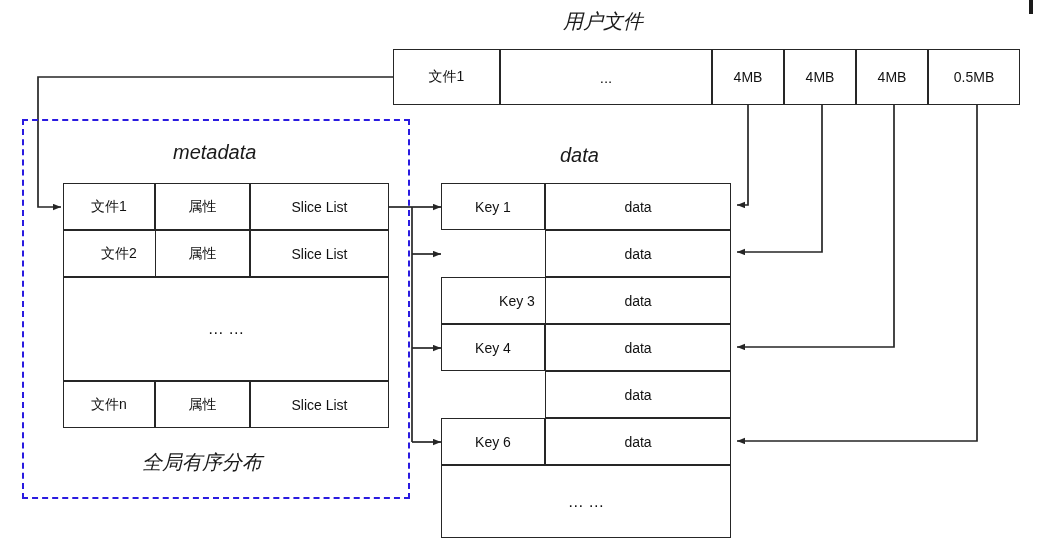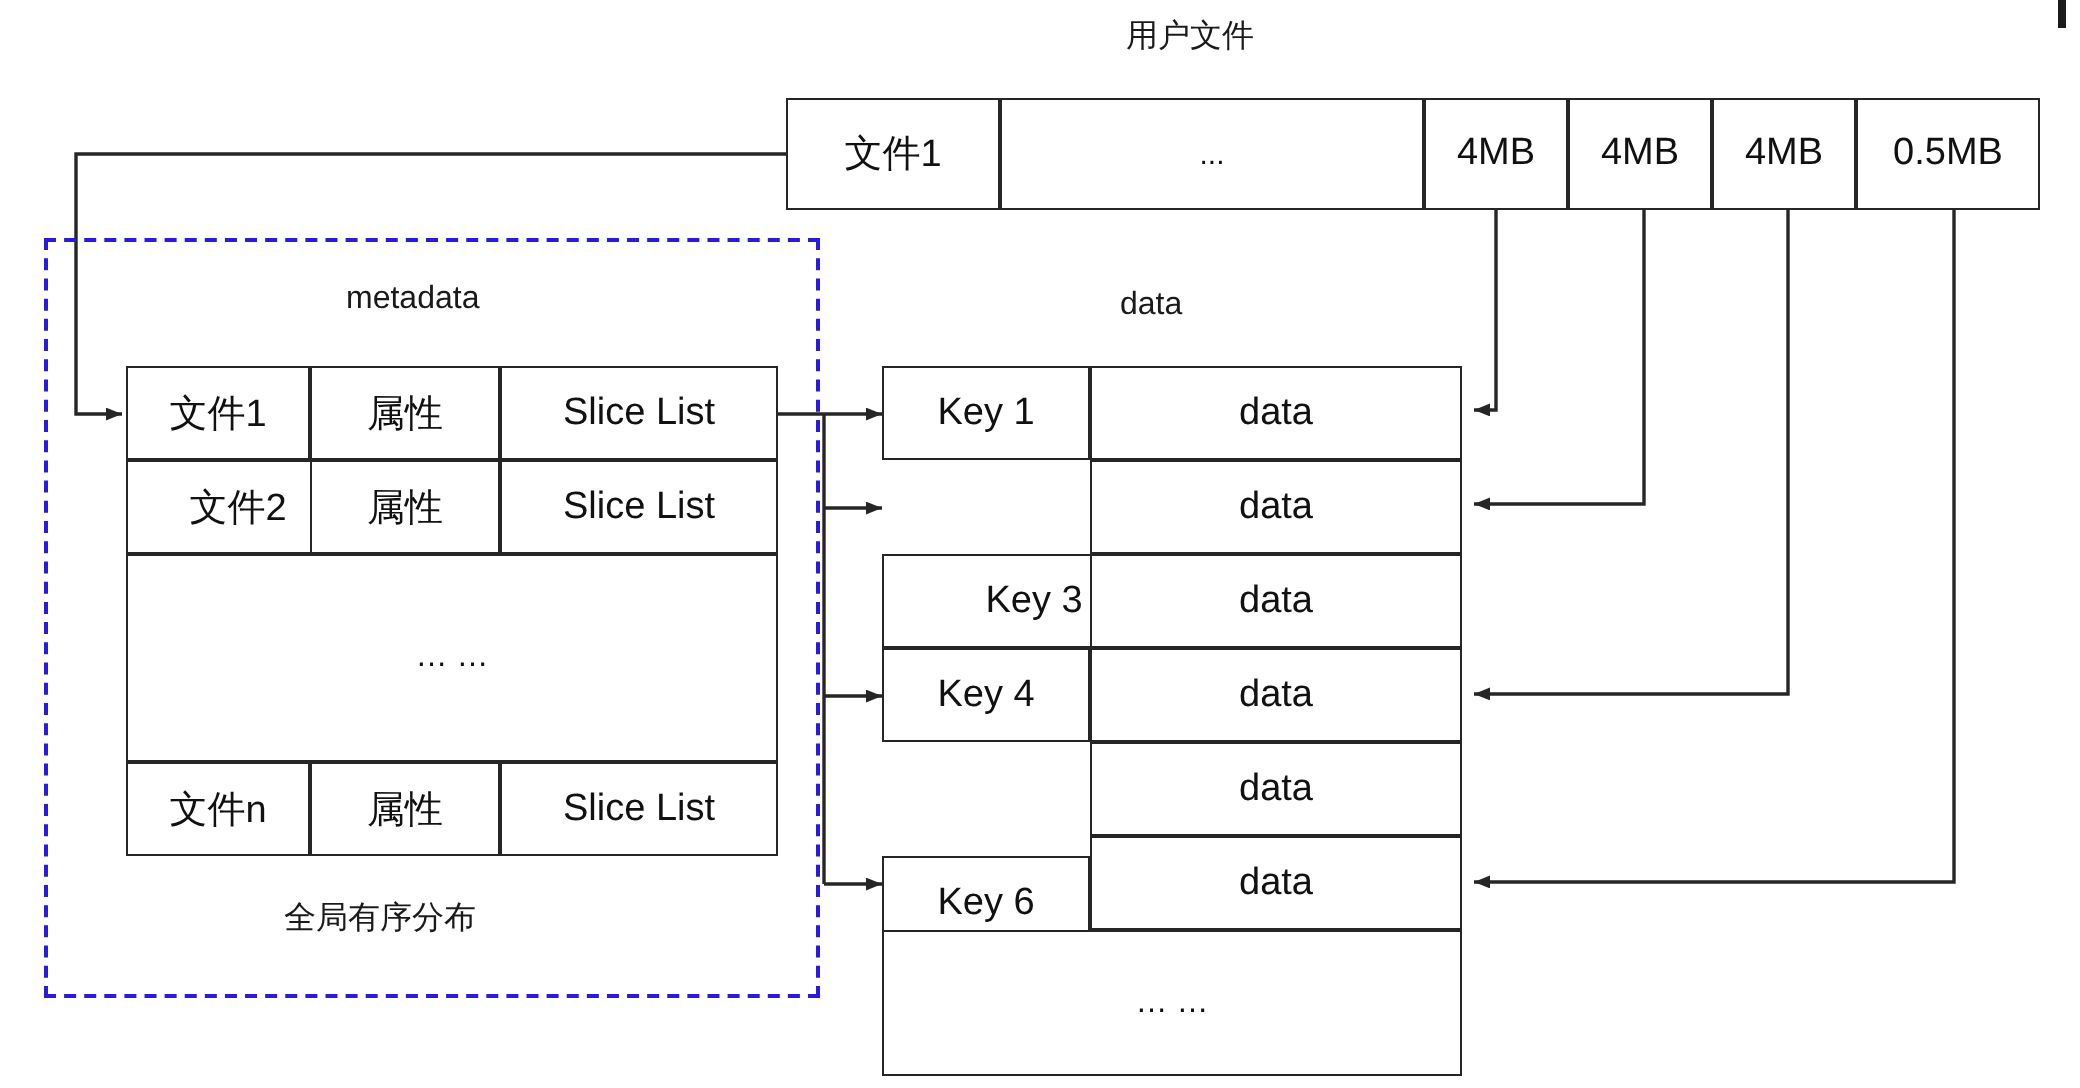--- a/index.html
+++ b/index.html
@@ -17,31 +17,32 @@
     background: #ffffff;
     overflow: hidden;
   }
   .lbl {
     position: absolute;
     color: #1a1a1a;
     white-space: nowrap;
     line-height: 1;
   }
   .title-lbl {
-    font-size: 16px;
+    font-size: 20px;
+    font-style: italic;
   }
   .cell {
     position: absolute;
     box-sizing: border-box;
     border: 1.6px solid #262626;
     background: #ffffff;
     display: flex;
     align-items: center;
     justify-content: center;
-    font-size: 19px;
+    font-size: 14px;
     color: #111111;
     white-space: nowrap;
     overflow: hidden;
   }
   .svgroot {
     position: absolute;
     left: 0; top: 0;
     width: 1040px;
     height: 544px;
     pointer-events: none;
@@ -138,18 +139,18 @@
   <div class="cell" style="left:545px; top:230px; width:186px; height:47px;">data</div>
 
   <div class="cell" style="left:441px; top:277px; width:116px; height:47px;padding-left:36px;">Key 3</div>
   <div class="cell" style="left:545px; top:277px; width:186px; height:47px;">data</div>
 
   <div class="cell" style="left:441px; top:324px; width:104px; height:47px;">Key 4</div>
   <div class="cell" style="left:545px; top:324px; width:186px; height:47px;">data</div>
 
   <div class="cell" style="left:545px; top:371px; width:186px; height:47px;">data</div>
 
-  <div class="cell" style="left:441px; top:428px; width:104px; height:47px;">Key 6</div>
+  <div class="cell" style="left:441px; top:418px; width:104px; height:47px;">Key 6</div>
   <div class="cell" style="left:545px; top:418px; width:186px; height:47px;">data</div>
 
   <div class="cell" style="left:441px; top:465px; width:290px; height:73px; font-size:16px;">… …</div>
 
 </div>
 
 </body></html>

